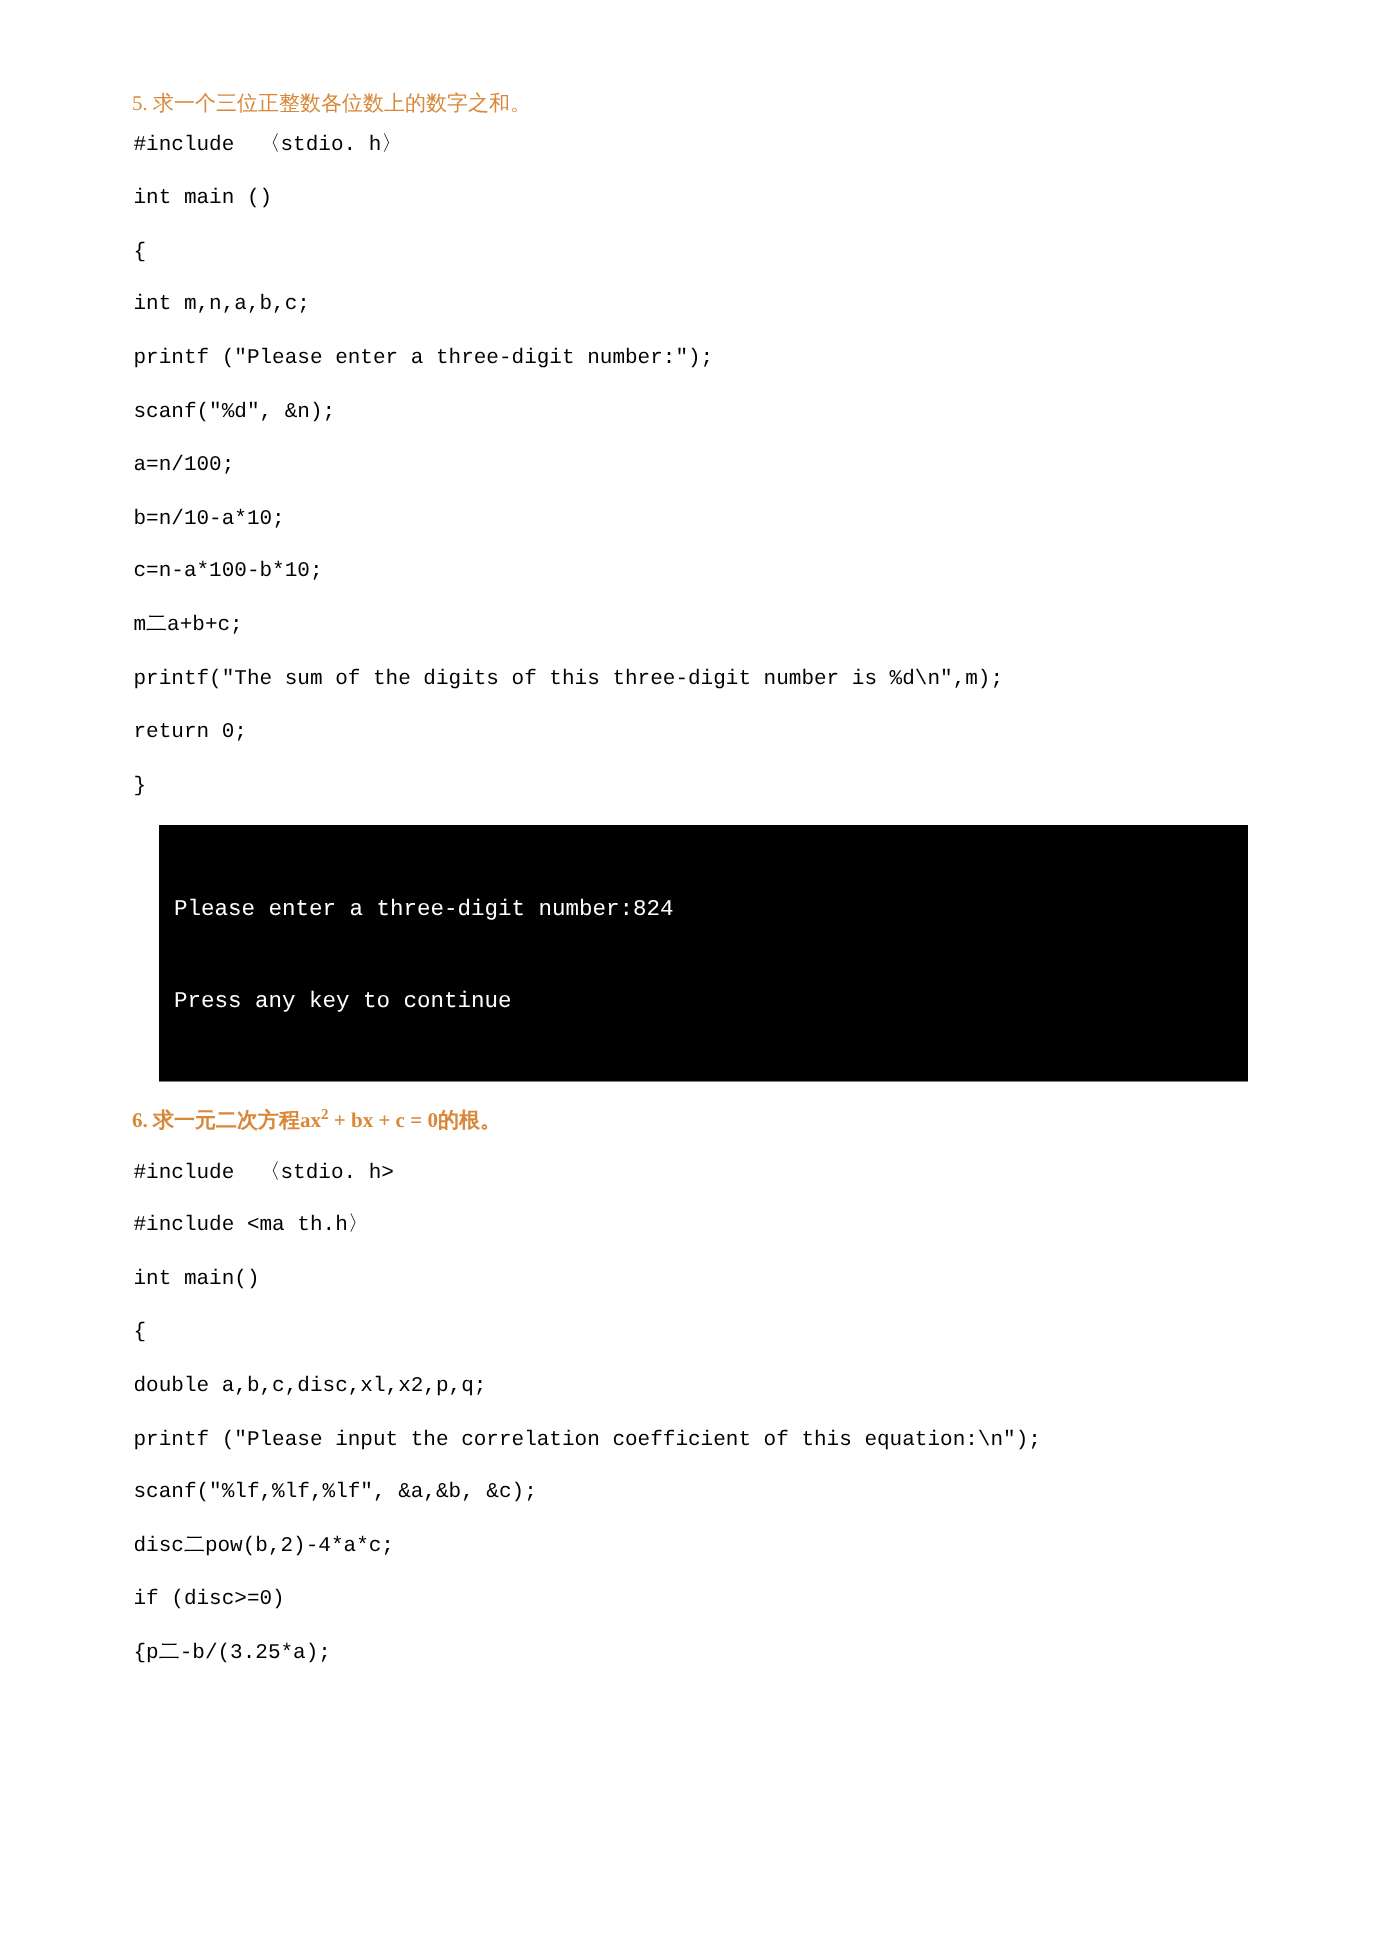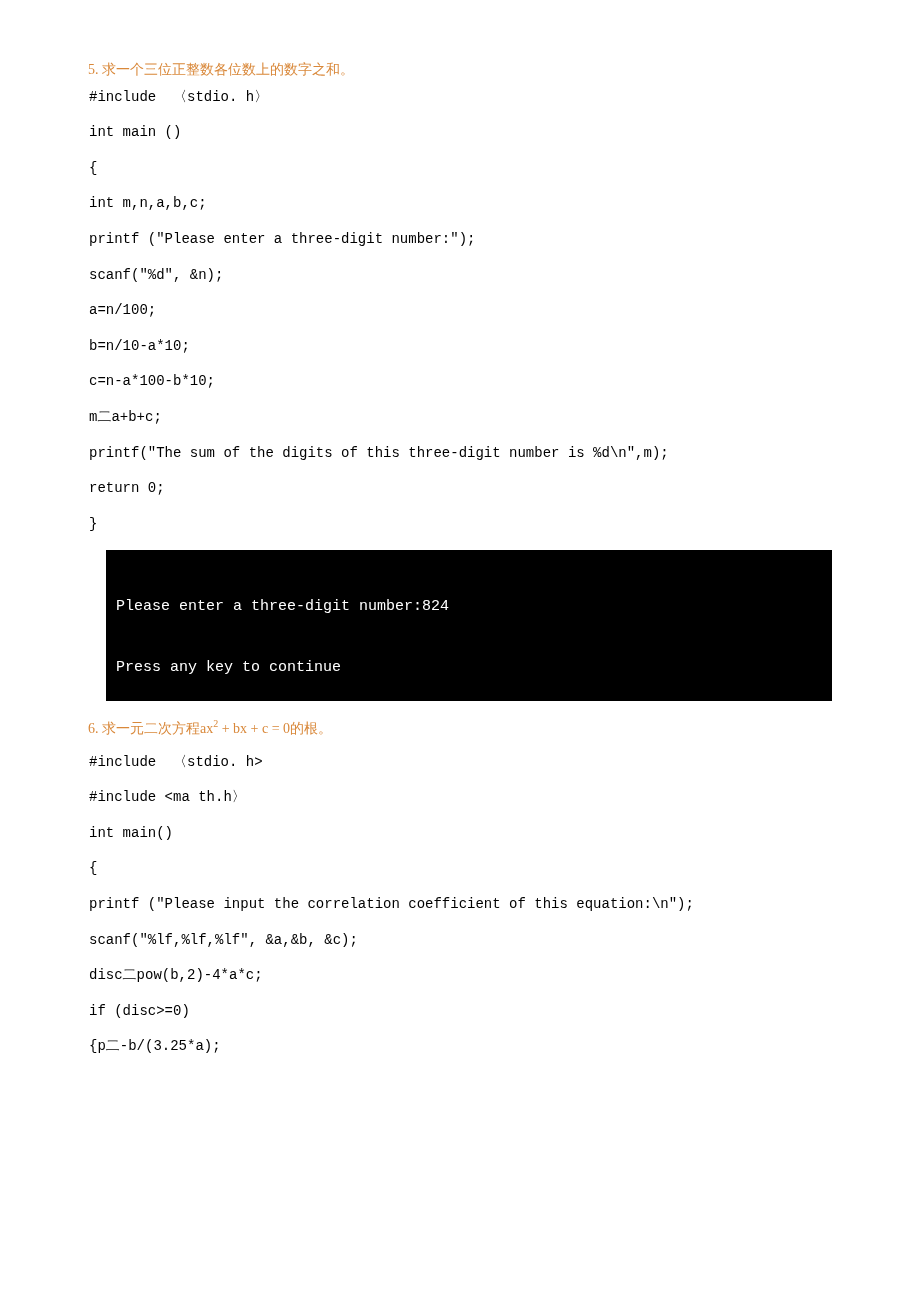--- a/index.html
+++ b/index.html
@@ -24,31 +24,32 @@
     white-space: pre;
   }
   .console {
     background: #000;
     color: #fff;
     font-family: "SimSun", "Courier New", monospace;
     font-size: 15px;
     padding: 6px 10px 6px 10px;
     margin: 14px 0 16px 18px;
     line-height: 1.35;
-    height: 151px;
+    height: 171px;
     box-sizing: border-box;
     white-space: pre;
   }
   .console p {
     margin: 0;
   }
   .h6 {
     color: #d9883a;
     font-family: "SimSun", "宋体", serif;
     margin-bottom: 14px;
+    font-weight: bold;
   }
   .h6 .math {
     color: #d9883a;
   }
   .h6 sup {
     font-size: 10px;
     vertical-align: super;
   }
 </style>
 </head>
@@ -81,18 +82,19 @@
 
 <div class="h6">
   <span>6. 求一元二次方程ax</span><sup>2</sup><span class="math"> + bx + c = 0的根。</span>
 </div>
 
 <div class="code-block">
   <p>#include  〈stdio. h&gt;</p>
   <p>#include &lt;ma th.h〉</p>
   <p>int main()</p>
   <p>{</p>
+  <p>double a,b,c,disc,xl,x2,p,q;</p>
   <p>printf ("Please input the correlation coefficient of this equation:\n");</p>
   <p>scanf("%lf,%lf,%lf", &amp;a,&amp;b, &amp;c);</p>
   <p>disc二pow(b,2)-4*a*c;</p>
   <p>if (disc&gt;=0)</p>
   <p>{p二-b/(3.25*a);</p>
 </div>
 
 </body></html>

